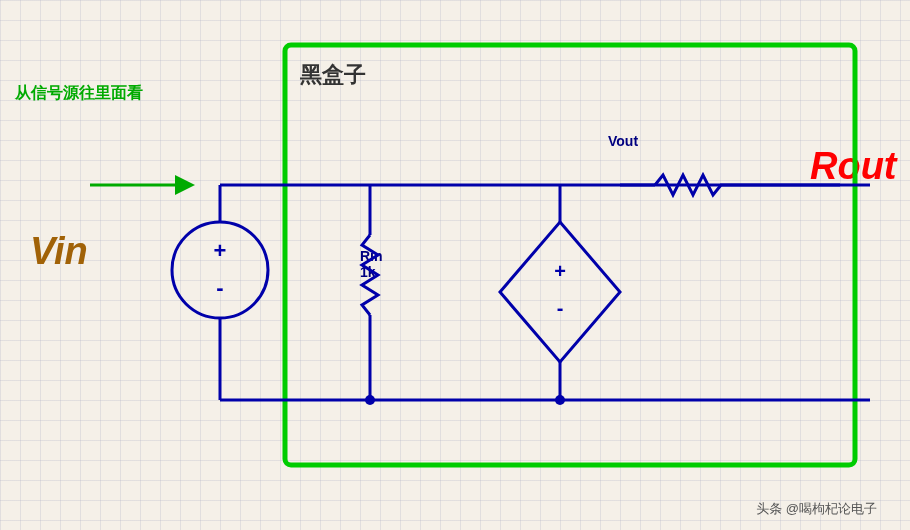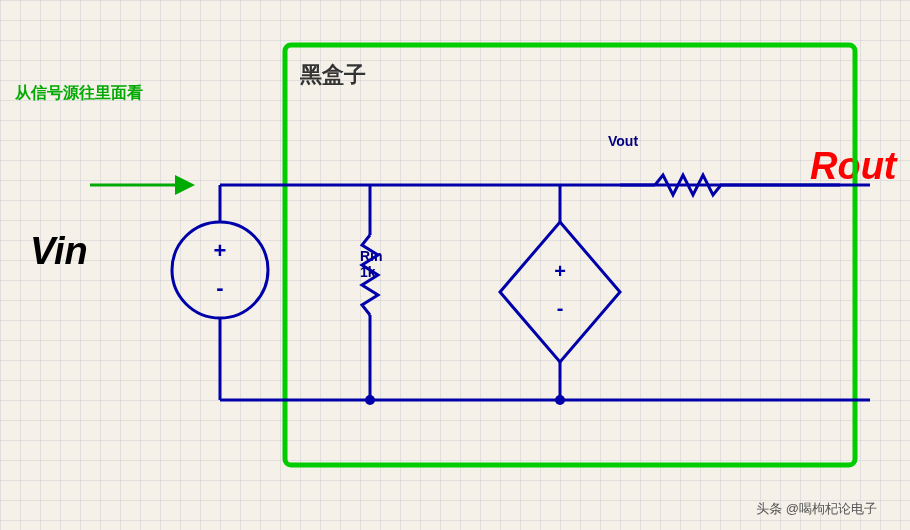--- a/index.html
+++ b/index.html
@@ -38,21 +38,21 @@
       color: #00aa00;
       font-size: 16px;
       font-weight: bold;
       line-height: 1.4;
     }
 
     .label-vin {
       position: absolute;
       top: 230px;
       left: 30px;
-      color: #000000;
+      color: #a16207;
       font-size: 38px;
       font-weight: bold;
       font-style: italic;
     }
 
     .label-blackbox {
       position: absolute;
       top: 60px;
       left: 300px;
       color: #333;

